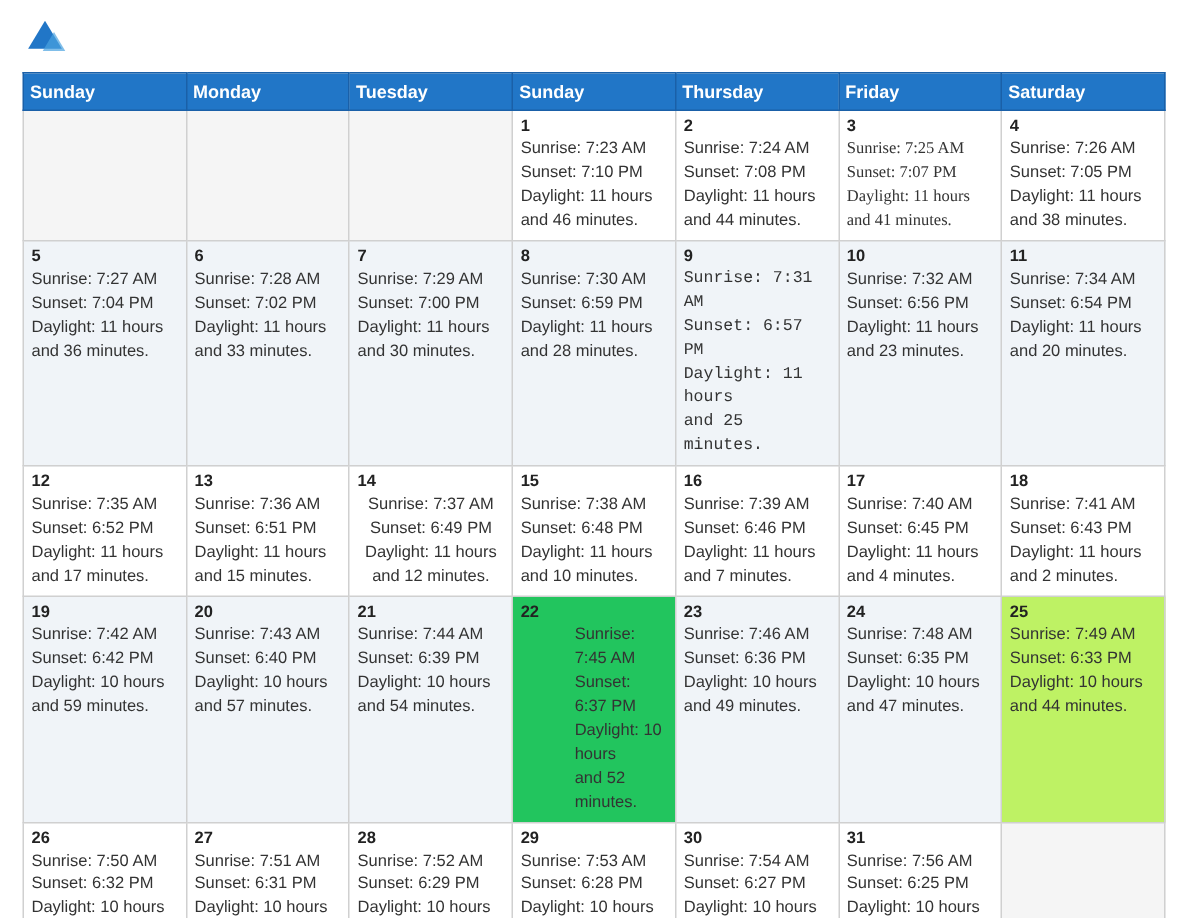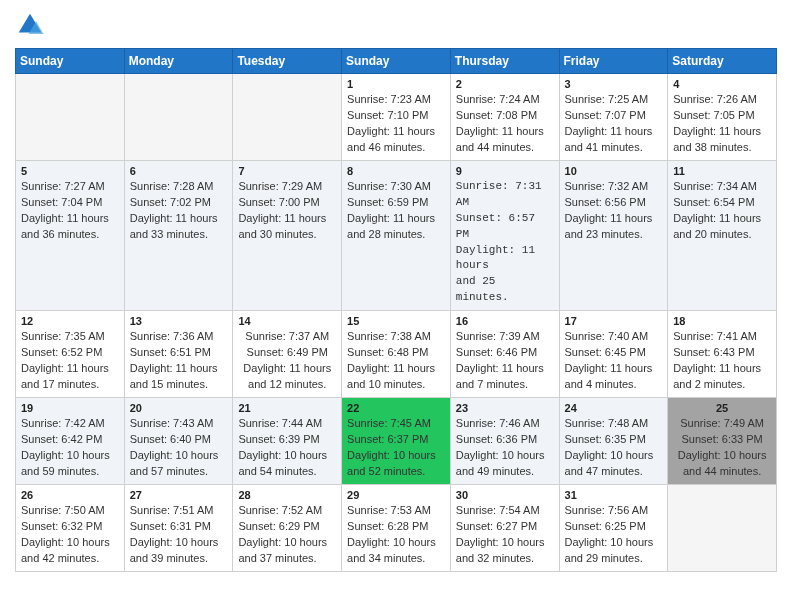--- a/index.html
+++ b/index.html
@@ -146,21 +146,21 @@
           </td>
           <td>
             <div class="day-number">2</div>
             <div class="day-info" style="white-space: pre-line;">Sunrise: 7:24 AM
 Sunset: 7:08 PM
 Daylight: 11 hours
 and 44 minutes.</div>
           </td>
           <td>
             <div class="day-number">3</div>
-            <div class="day-info" style="white-space: pre-line;">Sunrise: 7:25 AM
+            <div class="day-info" style="white-space: pre-line; font-family: Liberation Serif, serif;">Sunrise: 7:25 AM
 Sunset: 7:07 PM
 Daylight: 11 hours
 and 41 minutes.</div>
           </td>
           <td>
             <div class="day-number">4</div>
             <div class="day-info" style="white-space: pre-line;">Sunrise: 7:26 AM
 Sunset: 7:05 PM
 Daylight: 11 hours
 and 38 minutes.</div>
@@ -285,40 +285,40 @@
           </td>
           <td style="background: rgb(240, 244, 248);">
             <div class="day-number">21</div>
             <div class="day-info" style="white-space: pre-line;">Sunrise: 7:44 AM
 Sunset: 6:39 PM
 Daylight: 10 hours
 and 54 minutes.</div>
           </td>
           <td style="background: #22c55e;">
             <div class="day-number">22</div>
-            <div class="day-info" style="white-space: pre-line;">Sunrise: 7:45 AM
+            <div class="day-info" style="white-space: pre-line; margin-left: 36px;">Sunrise: 7:45 AM
 Sunset: 6:37 PM
 Daylight: 10 hours
 and 52 minutes.</div>
           </td>
           <td style="background: rgb(240, 244, 248);">
             <div class="day-number">23</div>
             <div class="day-info" style="white-space: pre-line;">Sunrise: 7:46 AM
 Sunset: 6:36 PM
 Daylight: 10 hours
 and 49 minutes.</div>
           </td>
           <td style="background: rgb(240, 244, 248);">
             <div class="day-number">24</div>
             <div class="day-info" style="white-space: pre-line;">Sunrise: 7:48 AM
 Sunset: 6:35 PM
 Daylight: 10 hours
 and 47 minutes.</div>
           </td>
-          <td style="background: #a3a3a3; text-align: center;">
+          <td style="background: #bef264;">
             <div class="day-number">25</div>
             <div class="day-info" style="white-space: pre-line;">Sunrise: 7:49 AM
 Sunset: 6:33 PM
 Daylight: 10 hours
 and 44 minutes.</div>
           </td>
         </tr>
         <tr>
           <td>
             <div class="day-number">26</div>

